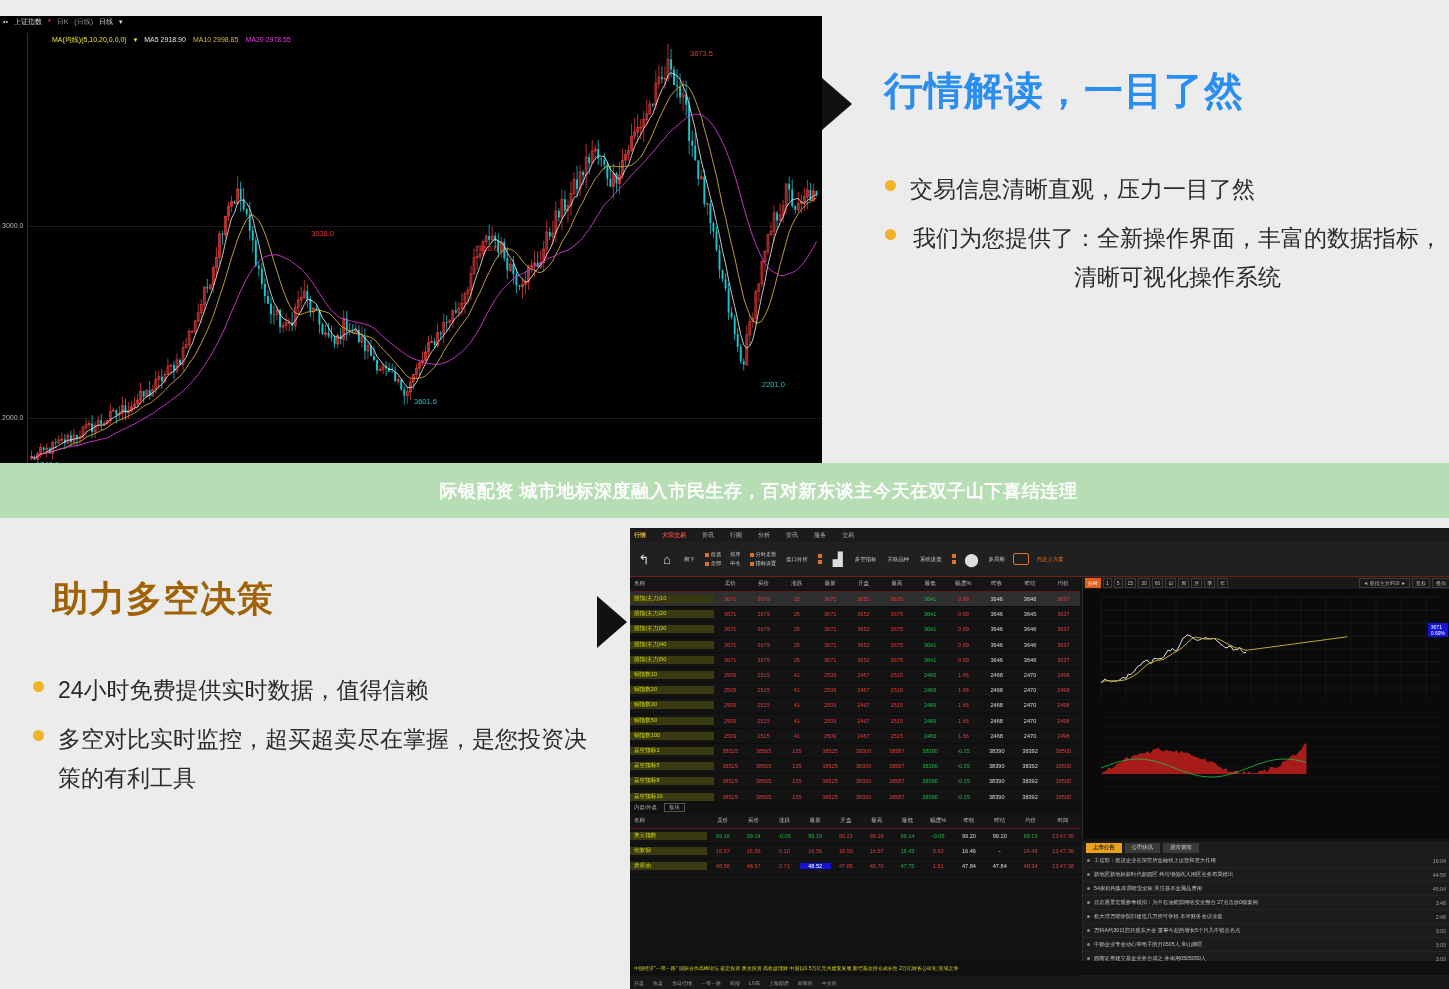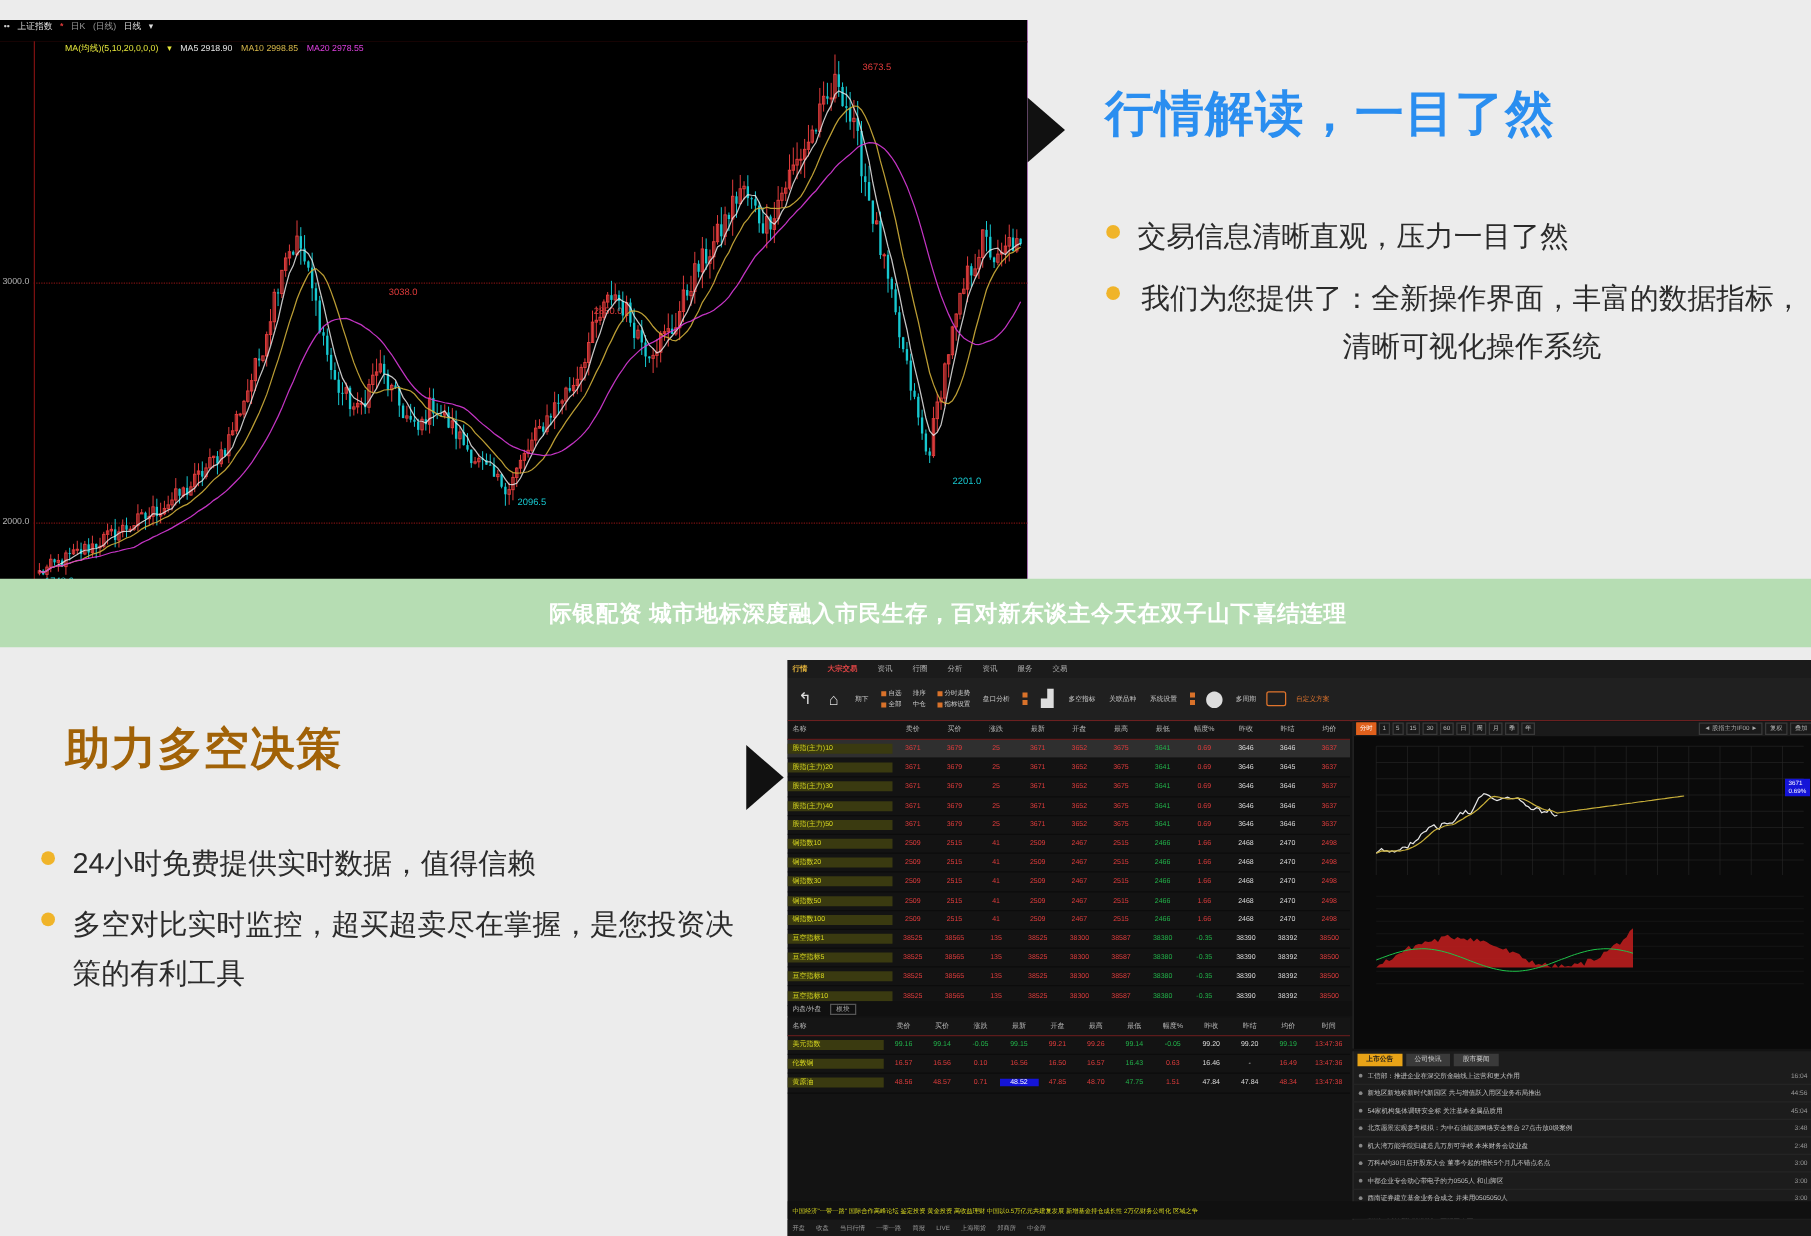--- a/index.html
+++ b/index.html
@@ -176,21 +176,21 @@
 
       <div class="vline" style="left:27px;"></div>
       <div class="grid-line" style="top:193px;left:27px;"></div>
       <div class="grid-line" style="top:385px;left:27px;"></div>
       <div class="axis-label" style="left:2px;top:189px;">3000.0</div>
       <div class="axis-label" style="left:2px;top:381px;">2000.0</div>
 
       <div class="pk-label pk-red" style="left:690px;top:17px;">3673.5</div>
       <div class="pk-label pk-red" style="left:311px;top:173px;margin-top:24px;">3038.0</div>
       <div class="pk-label pk-red" style="left:475px;top:212px;">2850.0</div>
-      <div class="pk-label pk-cyan" style="left:414px;top:365px;">2096.5</div>
+      <div class="pk-label pk-cyan" style="left:414px;top:365px;">3601.6</div>
       <div class="pk-label pk-cyan" style="left:717px;top:348px;margin-left:45px;">2201.0</div>
       <div class="pk-label pk-cyan" style="left:36px;top:428px;">1748.6</div>
 
       <svg class="k-svg" width="822" height="441">
         <g id="candles">
             <line x1="31.515384615384615" x2="31.515384615384615" y1="417.45308424564416" y2="427.2590490320539" stroke="#e03c3c" stroke-width="0.8"></line>
             <rect x="30.575846153846154" y="423.61347536224315" width="1.879076923076923" height="1.8299814036766406" fill="none" stroke="#e03c3c" stroke-width="0.8"></rect>
             <line x1="34.54615384615384" x2="34.54615384615384" y1="422.3818059948596" y2="427.17082643276296" stroke="#17c8d0" stroke-width="0.8"></line>
             <rect x="33.60661538461538" y="423.61347536224315" width="1.879076923076923" height="2.8773407940437323" fill="#17c8d0"></rect>
             <line x1="37.57692307692308" x2="37.57692307692308" y1="418.7068113637685" y2="429.2898595256523" stroke="#e03c3c" stroke-width="0.8"></line>

